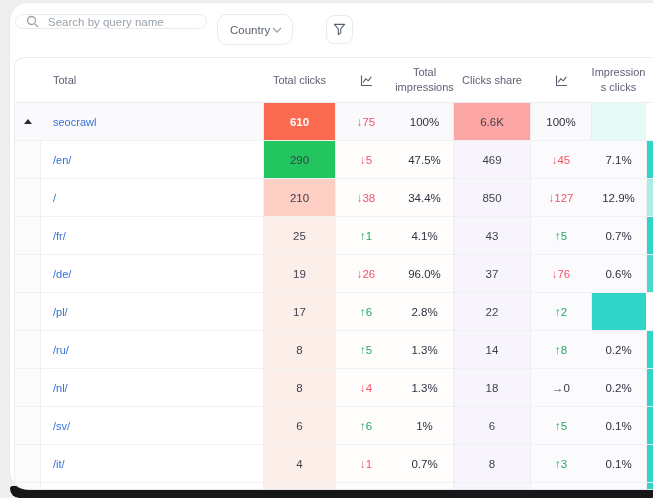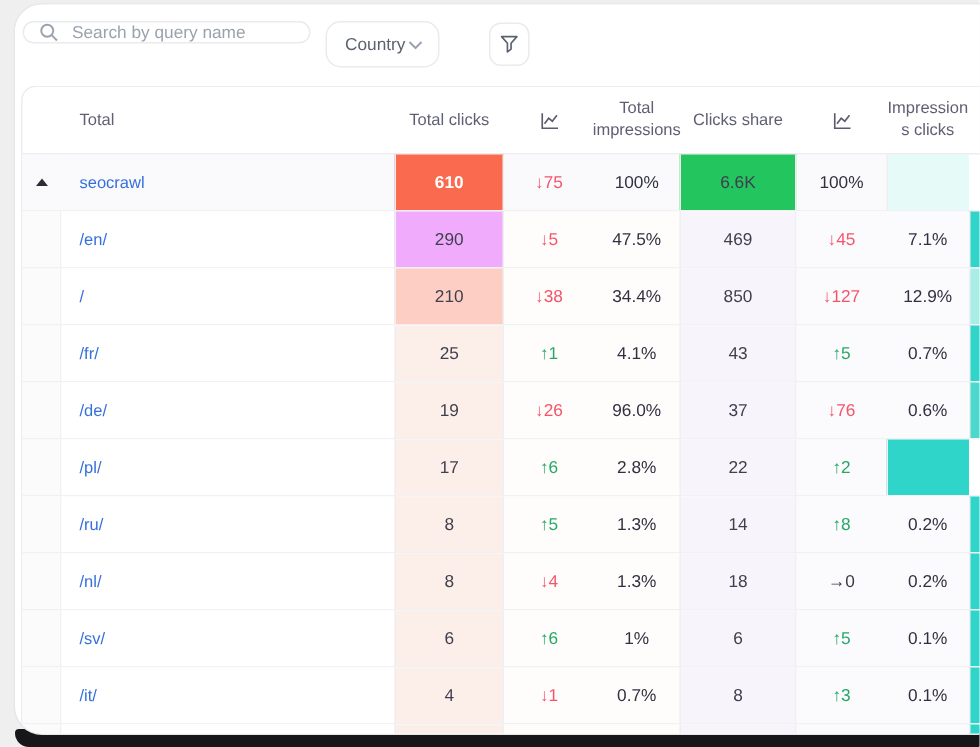--- a/index.html
+++ b/index.html
@@ -124,32 +124,32 @@
         <div class="row grid-row parent">
     <div class="cell gutter">
       <span class="tri"></span>
     </div>
     <div class="cell query">
       <a class="qlink">seocrawl</a>
     </div>
     <div class="cell clicks" style="background: rgb(250, 106, 78); color: rgb(255, 255, 255); font-weight: 600;">610</div>
     <div class="cell trend1 down">↓75</div>
     <div class="cell share1">100%</div>
-    <div class="cell impr" style="background: #22c55e;">6.6K</div>
+    <div class="cell impr" style="background: #fca5a5;">6.6K</div>
     <div class="cell share2">100%</div>
     <div class="cell edge" style="background: rgb(230, 250, 248);"></div>
   </div>
         <div class="row grid-row child">
     <div class="cell gutter">
       
     </div>
     <div class="cell query">
       <a class="qlink">/en/</a>
     </div>
-    <div class="cell clicks" style="background: #f0abfc;">290</div>
+    <div class="cell clicks" style="background: #22c55e;">290</div>
     <div class="cell trend1 down">↓5</div>
     <div class="cell share1">47.5%</div>
     <div class="cell impr">469</div>
     <div class="cell trend2 down">↓45</div>
     <div class="cell share2">7.1%</div>
     <div class="cell edge" style="background: rgb(47, 213, 200);"></div>
   </div>
         <div class="row grid-row child">
     <div class="cell gutter">
       

